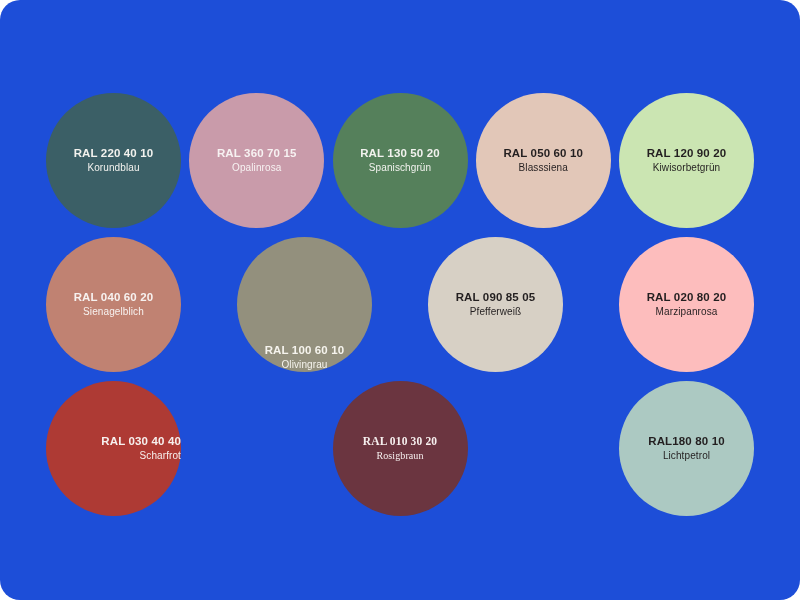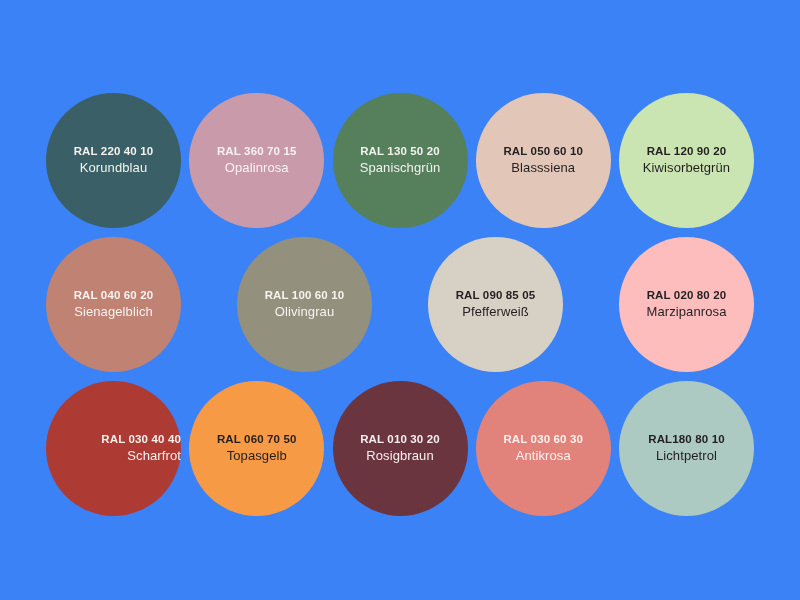--- a/index.html
+++ b/index.html
@@ -15,21 +15,22 @@
   }
 
   .palette-board {
     width: 800px;
     height: 600px;
     box-sizing: border-box;
     padding: 88px 46px 104px 46px;
     display: flex;
     flex-direction: column;
     justify-content: flex-start;
-    background: #3b82f6;
+    background: #1d4ed8;
+    border-radius: 20px;
   }
 
   .swatch-row {
     display: flex;
     flex-direction: row;
     justify-content: space-between;
     align-items: center;
     height: 144px;
     flex: 0 0 auto;
   }
@@ -48,21 +49,21 @@
 
   .swatch-code {
     font-size: 11.5px;
     font-weight: bold;
     letter-spacing: 0.15px;
     white-space: nowrap;
     margin-bottom: 2px;
   }
 
   .swatch-name {
-    font-size: 13px;
+    font-size: 10px;
     font-weight: normal;
     letter-spacing: 0.1px;
     white-space: nowrap;
   }
 </style>
 </head>
 <body>
 
 <div class="palette-board">
   <div class="swatch-row">
@@ -85,48 +86,40 @@
       <div class="swatch" style="background: rgb(203, 229, 178); color: rgb(35, 31, 32);">
         <div class="swatch-code">RAL 120 90 20</div>
         <div class="swatch-name">Kiwisorbetgrün</div>
       </div>
     </div>
   <div class="swatch-row">
       <div class="swatch" style="background: rgb(192, 130, 114); color: rgb(247, 242, 240);">
         <div class="swatch-code">RAL 040 60 20</div>
         <div class="swatch-name">Sienagelblich</div>
       </div>
-      <div class="swatch" style="background: rgb(147, 144, 125); color: rgb(246, 244, 238);">
+      <div class="swatch" style="background: rgb(147, 144, 125); color: rgb(246, 244, 238); justify-content: flex-end;">
         <div class="swatch-code">RAL 100 60 10</div>
         <div class="swatch-name">Olivingrau</div>
       </div>
       <div class="swatch" style="background: rgb(215, 208, 197); color: rgb(35, 31, 32);">
         <div class="swatch-code">RAL 090 85 05</div>
         <div class="swatch-name">Pfefferweiß</div>
       </div>
       <div class="swatch" style="background: rgb(253, 189, 189); color: rgb(35, 31, 32);">
         <div class="swatch-code">RAL 020 80 20</div>
         <div class="swatch-name">Marzipanrosa</div>
       </div>
     </div>
   <div class="swatch-row">
       <div class="swatch" style="background: rgb(174, 58, 52); color: rgb(247, 240, 238); align-items: flex-end;">
         <div class="swatch-code">RAL 030 40 40</div>
         <div class="swatch-name">Scharfrot</div>
       </div>
-      <div class="swatch" style="background: rgb(247, 154, 70); color: rgb(35, 31, 32);">
-        <div class="swatch-code">RAL 060 70 50</div>
-        <div class="swatch-name">Topasgelb</div>
-      </div>
-      <div class="swatch" style="background: rgb(107, 53, 64); color: rgb(246, 239, 238);">
+      <div class="swatch" style="background: rgb(107, 53, 64); color: rgb(246, 239, 238); font-family: Liberation Serif, serif;">
         <div class="swatch-code">RAL 010 30 20</div>
         <div class="swatch-name">Rosigbraun</div>
-      </div>
-      <div class="swatch" style="background: rgb(225, 131, 123); color: rgb(249, 241, 239);">
-        <div class="swatch-code">RAL 030 60 30</div>
-        <div class="swatch-name">Antikrosa</div>
       </div>
       <div class="swatch" style="background: rgb(172, 201, 194); color: rgb(35, 31, 32);">
         <div class="swatch-code">RAL180 80 10</div>
         <div class="swatch-name">Lichtpetrol</div>
       </div>
     </div>
 </div>
 
 </body></html>

